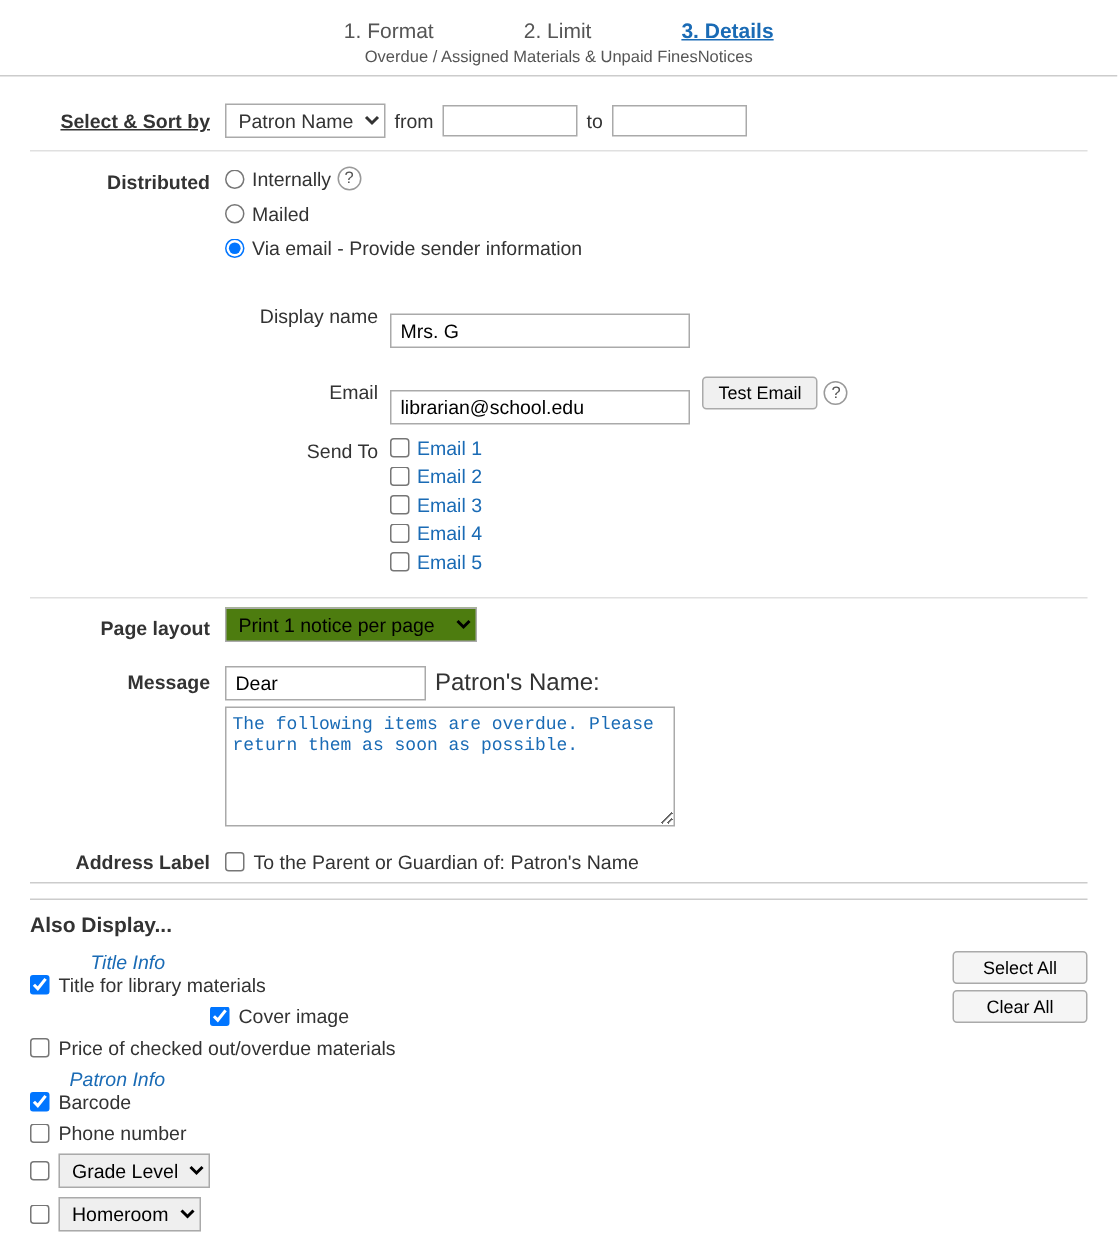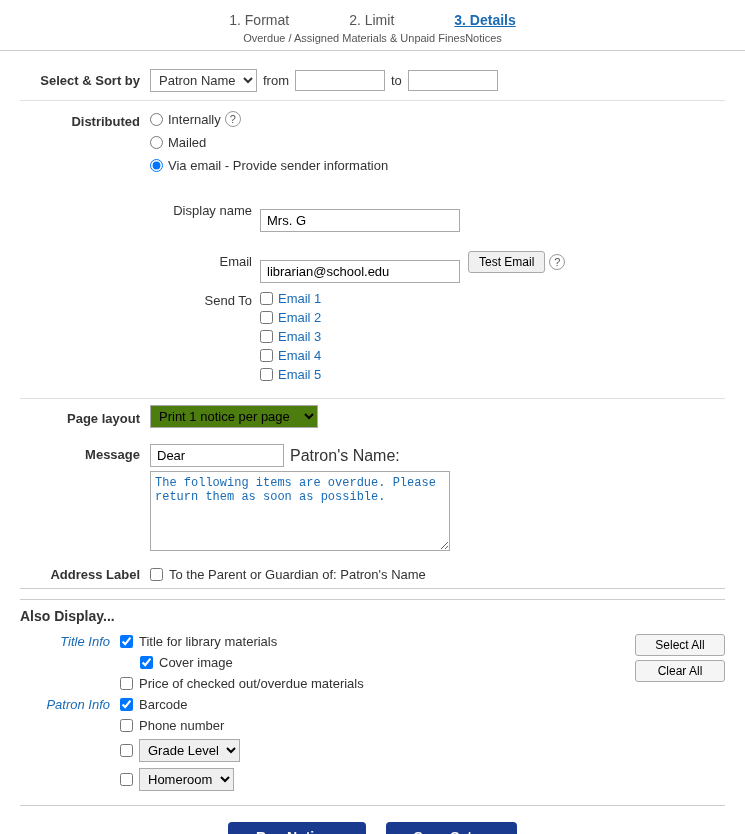--- a/index.html
+++ b/index.html
@@ -64,20 +64,21 @@
       align-items: center;
       padding: 8px 0;
       border-bottom: 1px solid #e0e0e0;
     }
     .select-sort-label {
       font-weight: bold;
       min-width: 130px;
       text-align: right;
       padding-right: 10px;
       font-size: 13px;
+      text-decoration: underline;
     }
     .select-sort-content {
       display: flex;
       align-items: center;
       gap: 6px;
     }
     select.sort-select {
       padding: 2px 4px;
       border: 1px solid #aaa;
       font-size: 13px;
@@ -283,21 +284,22 @@
     }
     .also-display-grid {
       display: flex;
       flex-direction: column;
       gap: 6px;
       position: relative;
     }
 
     .display-row {
       display: flex;
-      align-items: center;
+      align-items: flex-start;
+      flex-direction: column;
     }
     .display-row-label {
       font-style: italic;
       color: #1a6bb5;
       min-width: 100px;
       text-align: right;
       padding-right: 10px;
       font-size: 13px;
     }
     .display-row-content {

